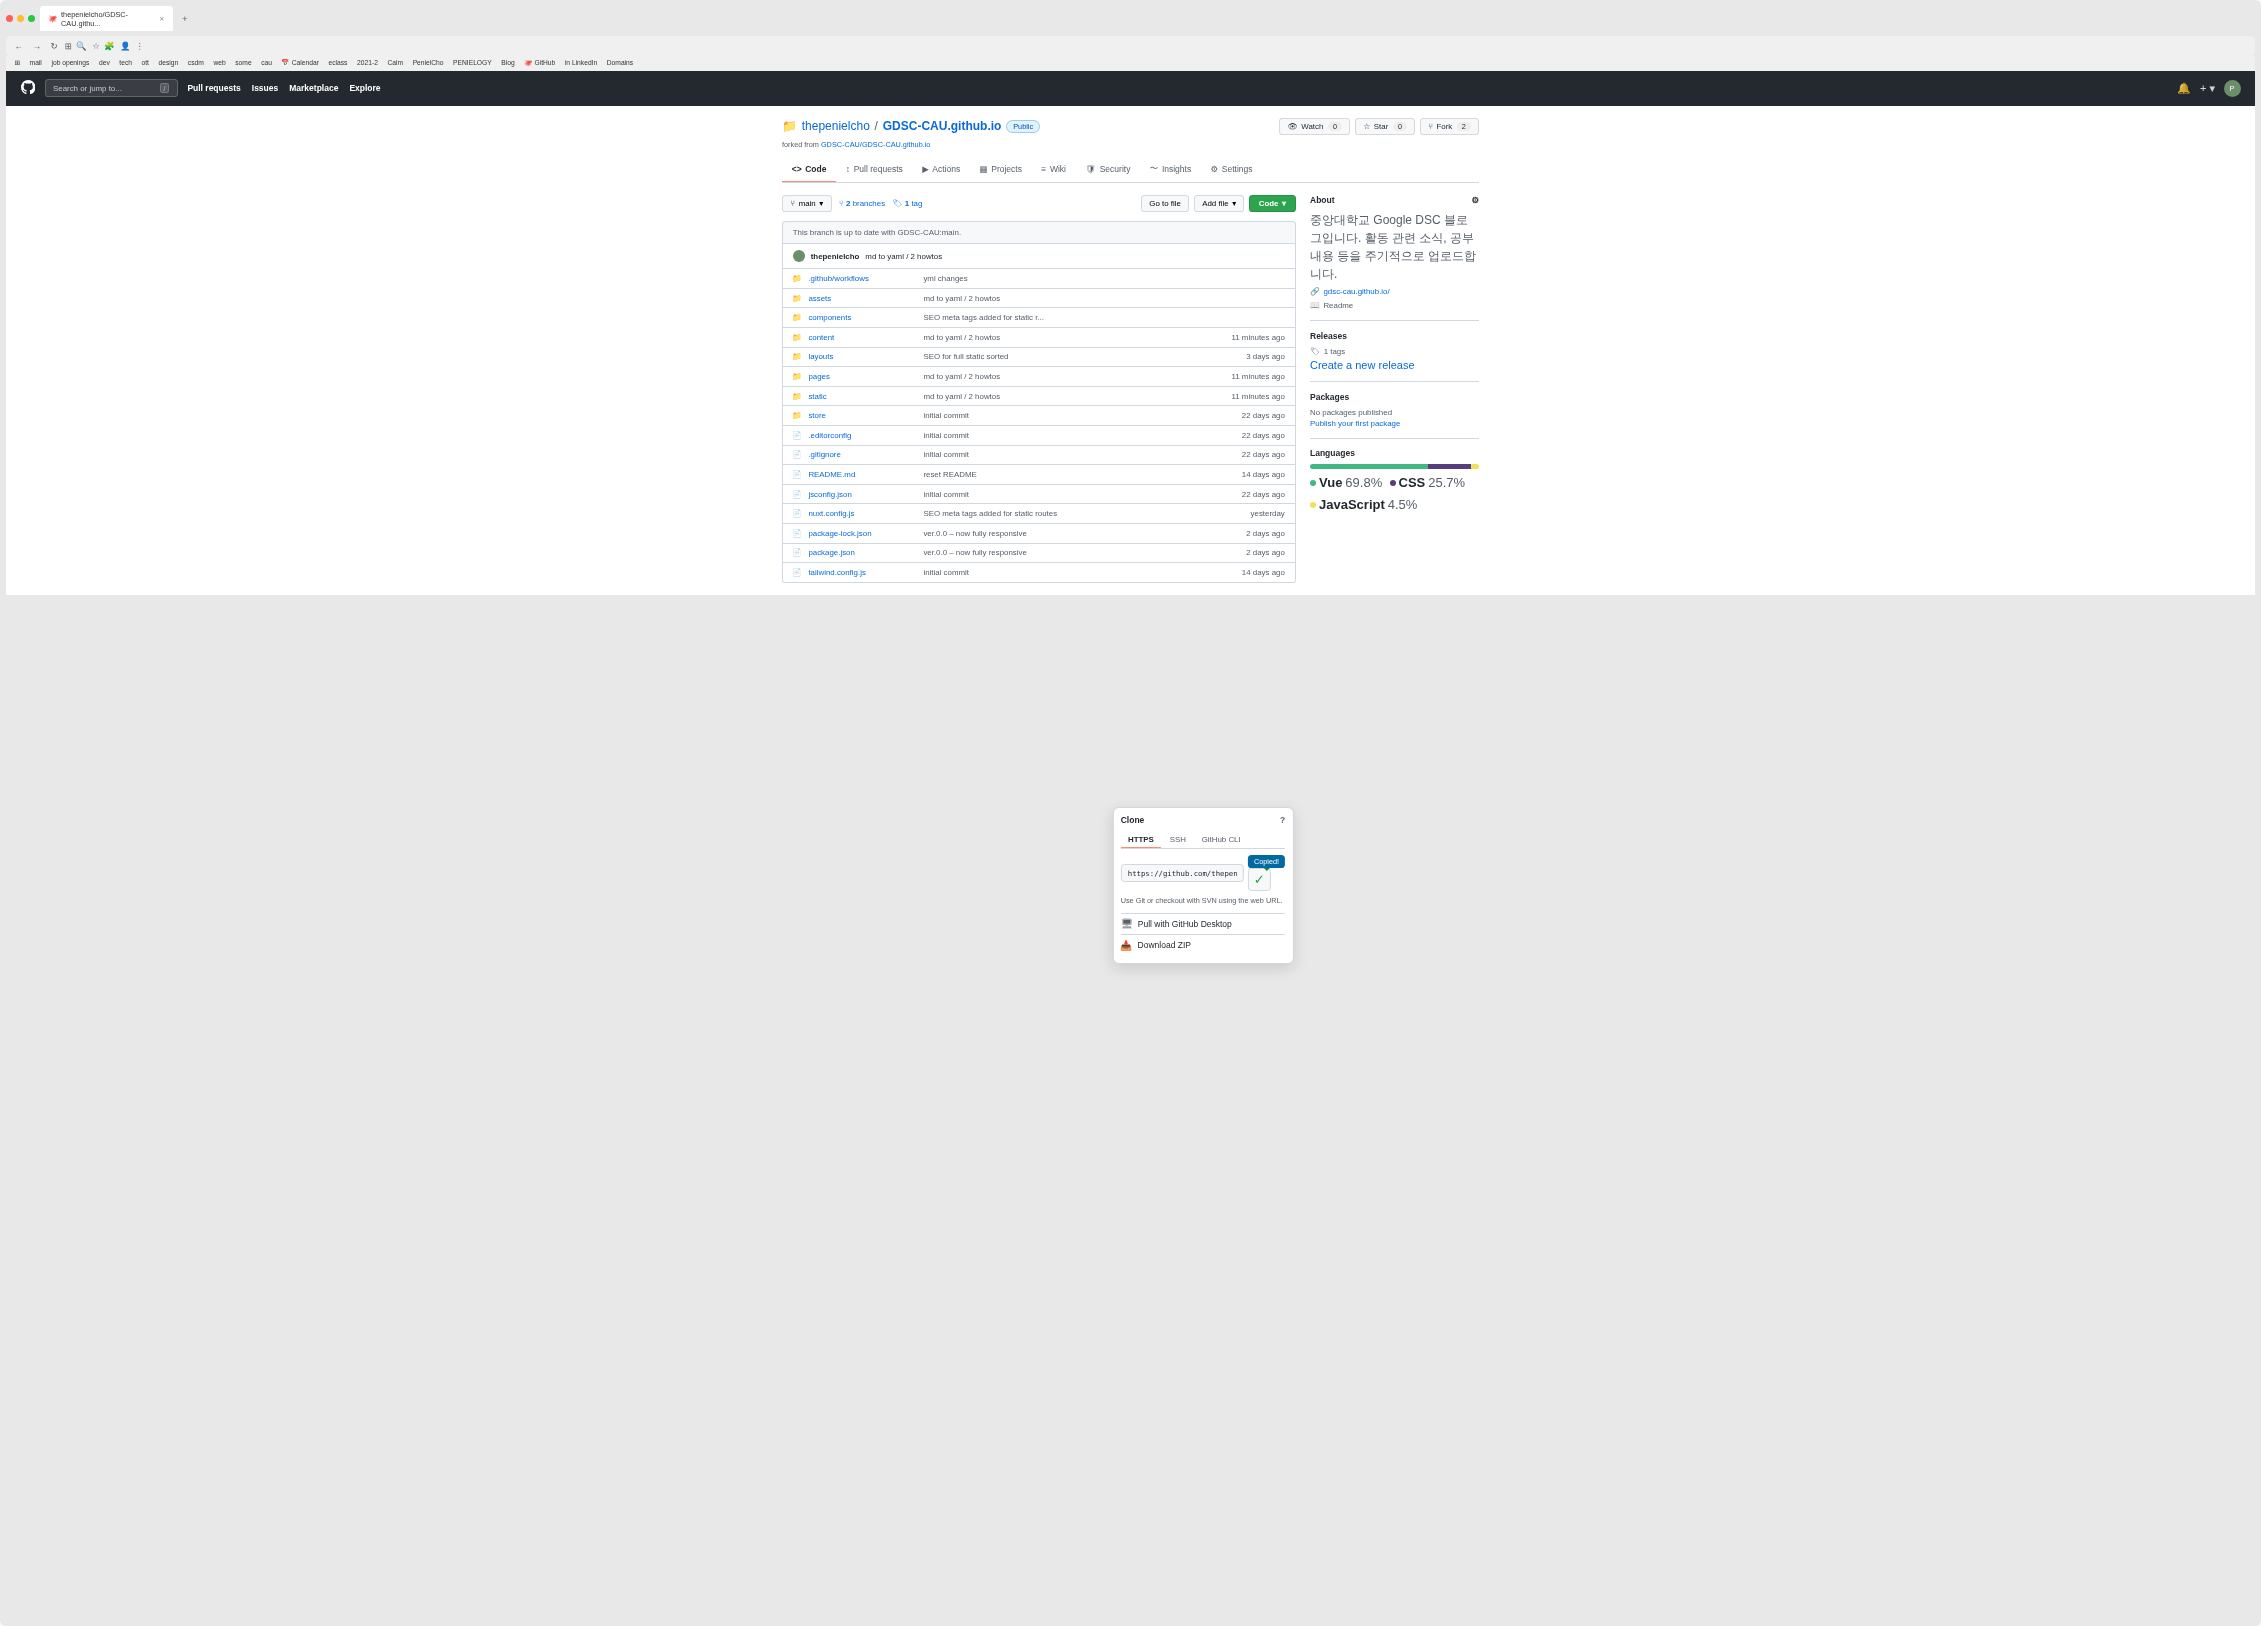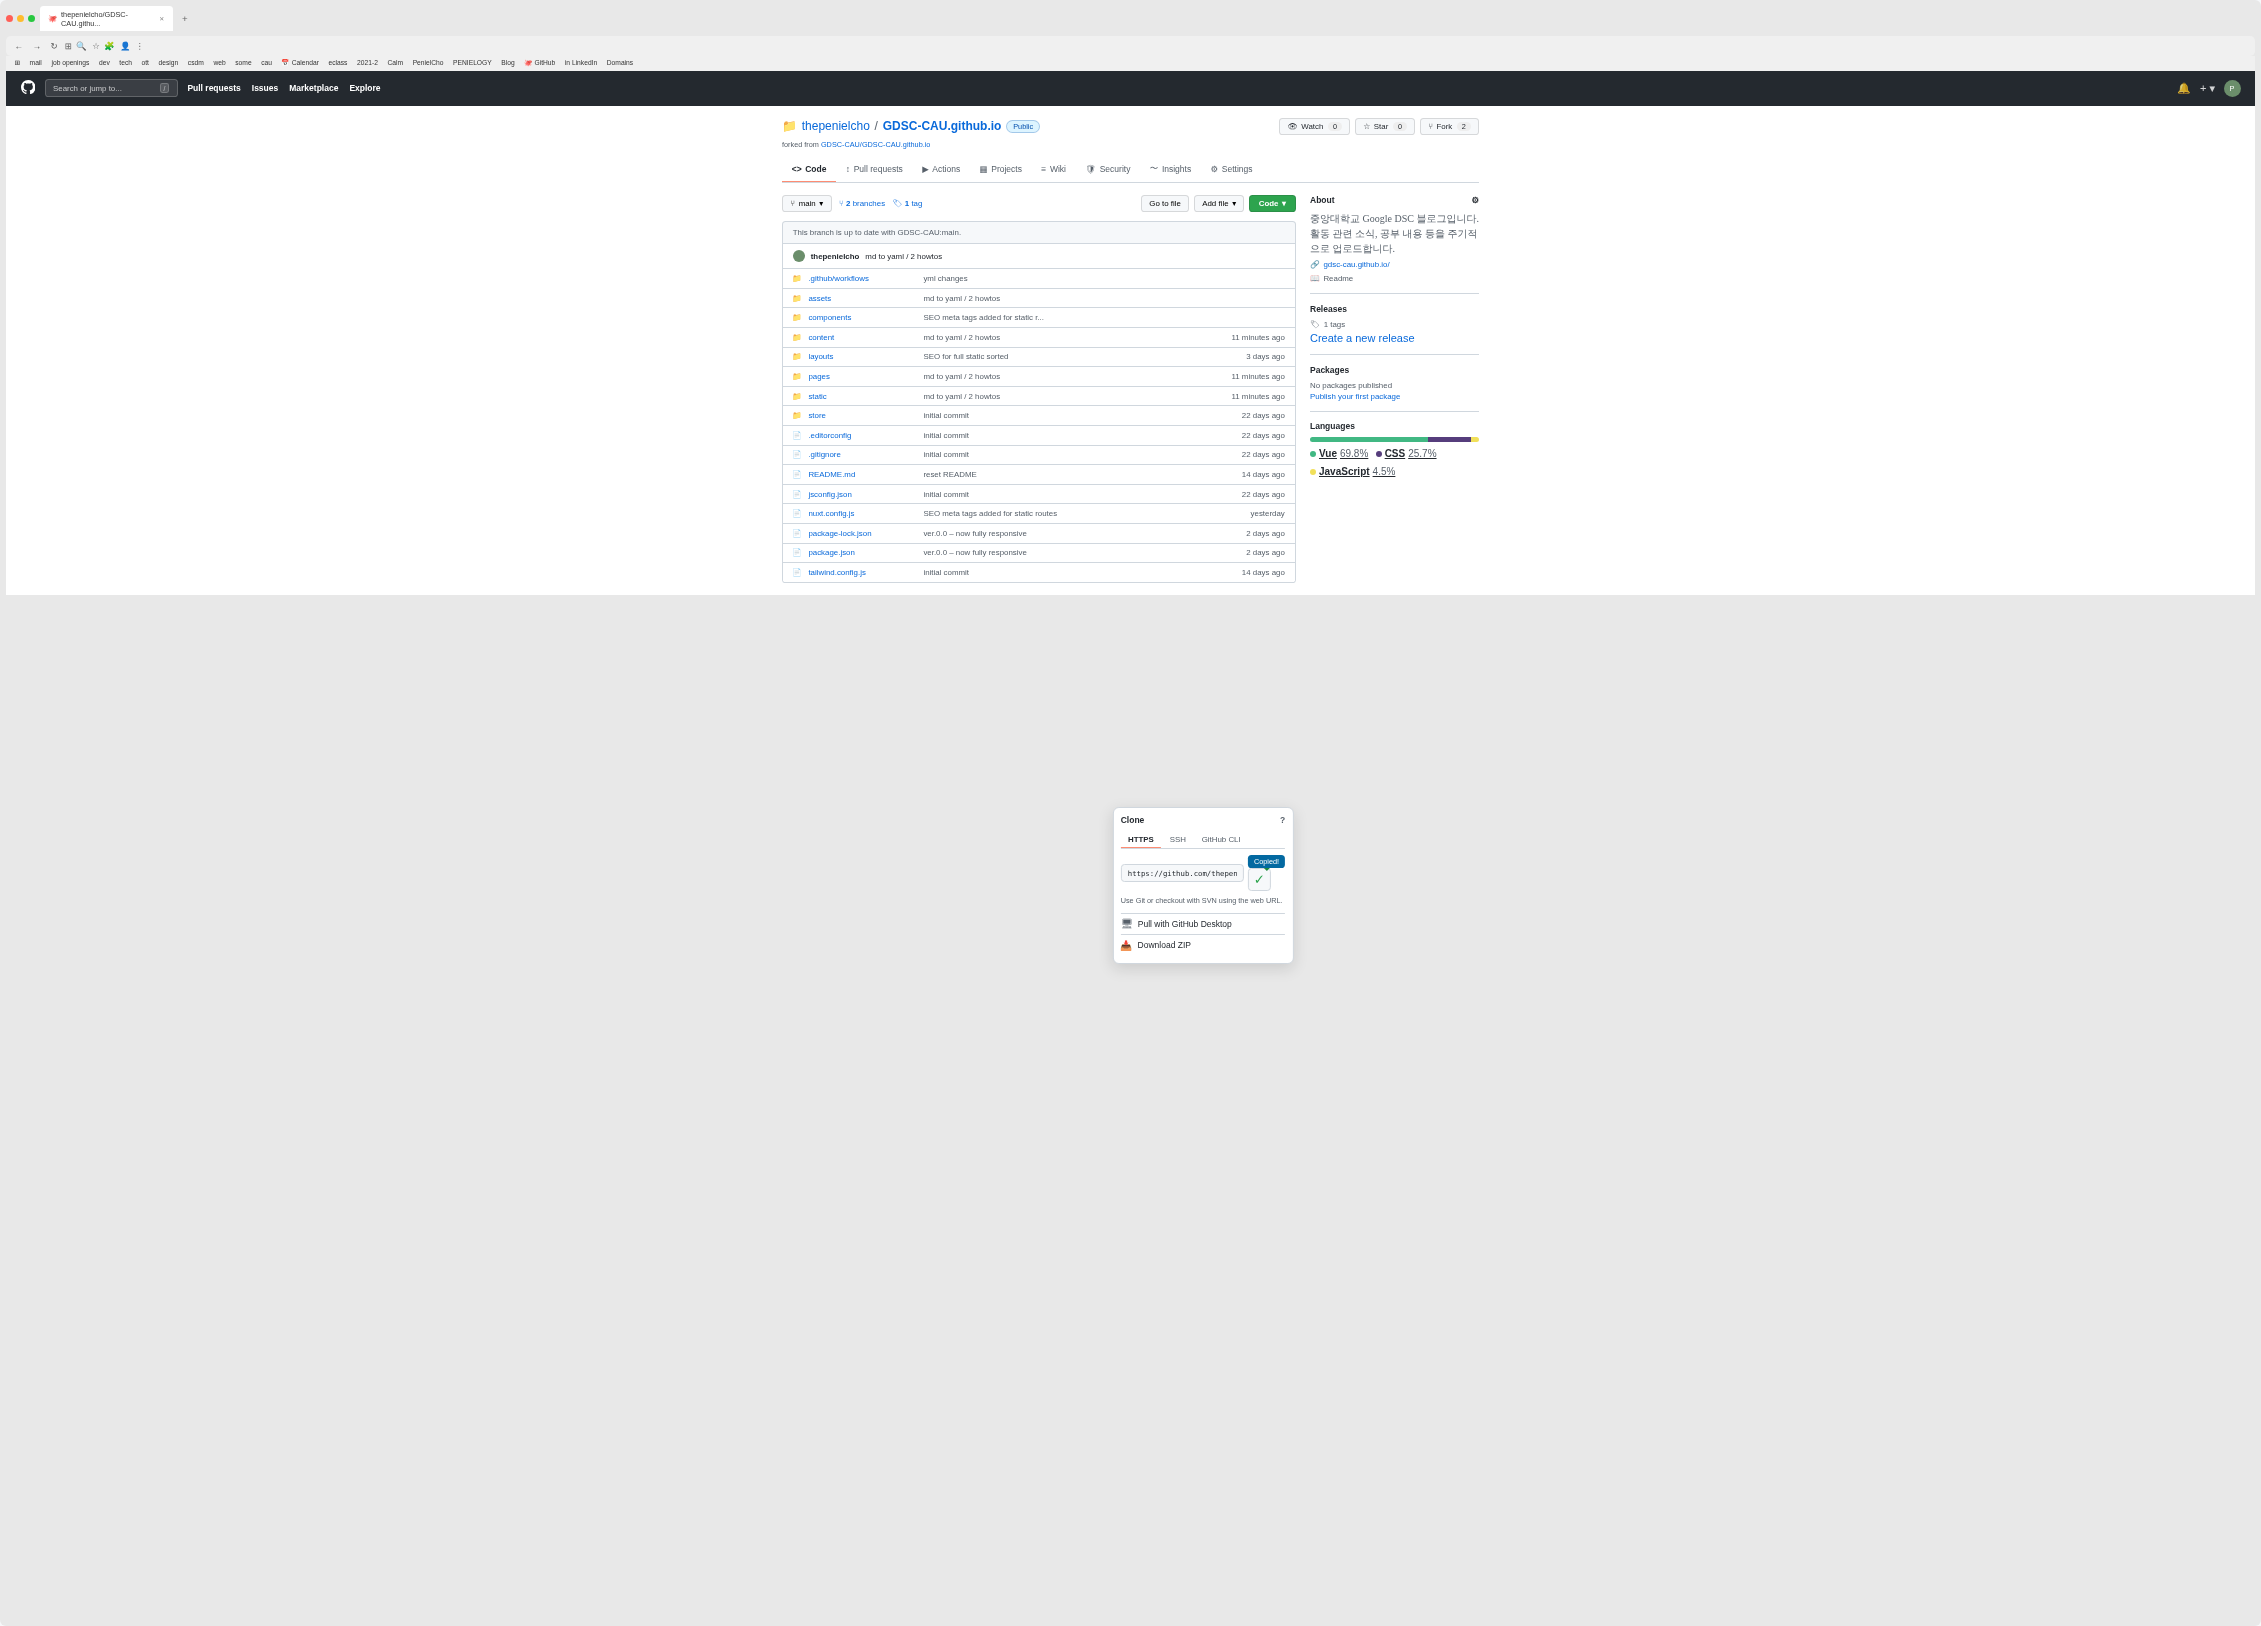--- a/index.html
+++ b/index.html
@@ -97,31 +97,31 @@
     .copied-badge { background: #0369a1; color: #fff; border-radius: 3.6px; padding: 2.4px 6px; font-size: 7.3px; font-weight: 400; position: relative; }
     .copied-badge::after { content: ''; position: absolute; top: 100%; left: 50%; transform: translateX(-50%); border: 3.6px solid transparent; border-top-color: #1f883d; }
     .copy-check-btn { background: #f6f8fa; border: 0.6px solid #d0d7de; border-radius: 3.6px; padding: 3px 4.8px; cursor: pointer; color: #2da44e; }
     .clone-hint { font-size: 7.3px; color: #57606a; margin-bottom: 7.3px; }
     .clone-action { display: flex; align-items: center; gap: 4.8px; padding: 4.8px 0; font-size: 8.5px; cursor: pointer; color: #24292f; border-top: 0.6px solid #d0d7de; }
     .clone-action-icon { color: #57606a; font-size: 9.7px; }
 
     
     .sidebar-section { border-bottom: 0.6px solid #d0d7de; padding-bottom: 9.7px; margin-bottom: 9.7px; }
     .sidebar-title { display: flex; align-items: flex-end; justify-content: space-between; font-weight: 600; font-size: 8.5px; margin-bottom: 6px; }
-    .sidebar-desc { font-size: 10px; color: #57606a; line-height: 1.5; font-family: Liberation Serif, serif; }
+    .sidebar-desc { font-size: 12px; color: #57606a; line-height: 1.5; }
     .sidebar-link { color: #0969da; font-size: 7.9px; display: flex; align-items: center; gap: 3.6px; margin-top: 4.8px; cursor: pointer; text-decoration: none; }
     .sidebar-meta { display: flex; align-items: center; gap: 3.6px; font-size: 7.9px; color: #57606a; margin-top: 4.8px; cursor: pointer; }
     .create-release { color: #0969da; font-size: 11px; cursor: pointer; display: block; margin-top: 3.6px; }
     .packages-desc { font-size: 7.9px; color: #57606a; }
     .publish-link { color: #0969da; font-size: 7.9px; cursor: pointer; display: block; margin-top: 2.4px; }
 
     
     .lang-bar { height: 4.8px; border-radius: 3.6px; overflow: hidden; display: flex; margin-bottom: 6px; }
     .lang-segment { height: 100%; }
-    .lang-list { display: flex; flex-wrap: wrap; gap: 7.3px; font-size: 10px; text-decoration: underline; }
+    .lang-list { display: flex; flex-wrap: wrap; gap: 7.3px; font-size: 13px; }
     .lang-item { display: flex; align-items: center; gap: 3px; cursor: pointer; }
     .lang-dot { width: 6px; height: 6px; border-radius: 50%; flex-shrink: 0; }
     .lang-name { font-weight: 600; }
     .lang-pct { color: #57606a; }
   </style>
 </head>
 <body>
 
 <div class="browser-chrome">
 

